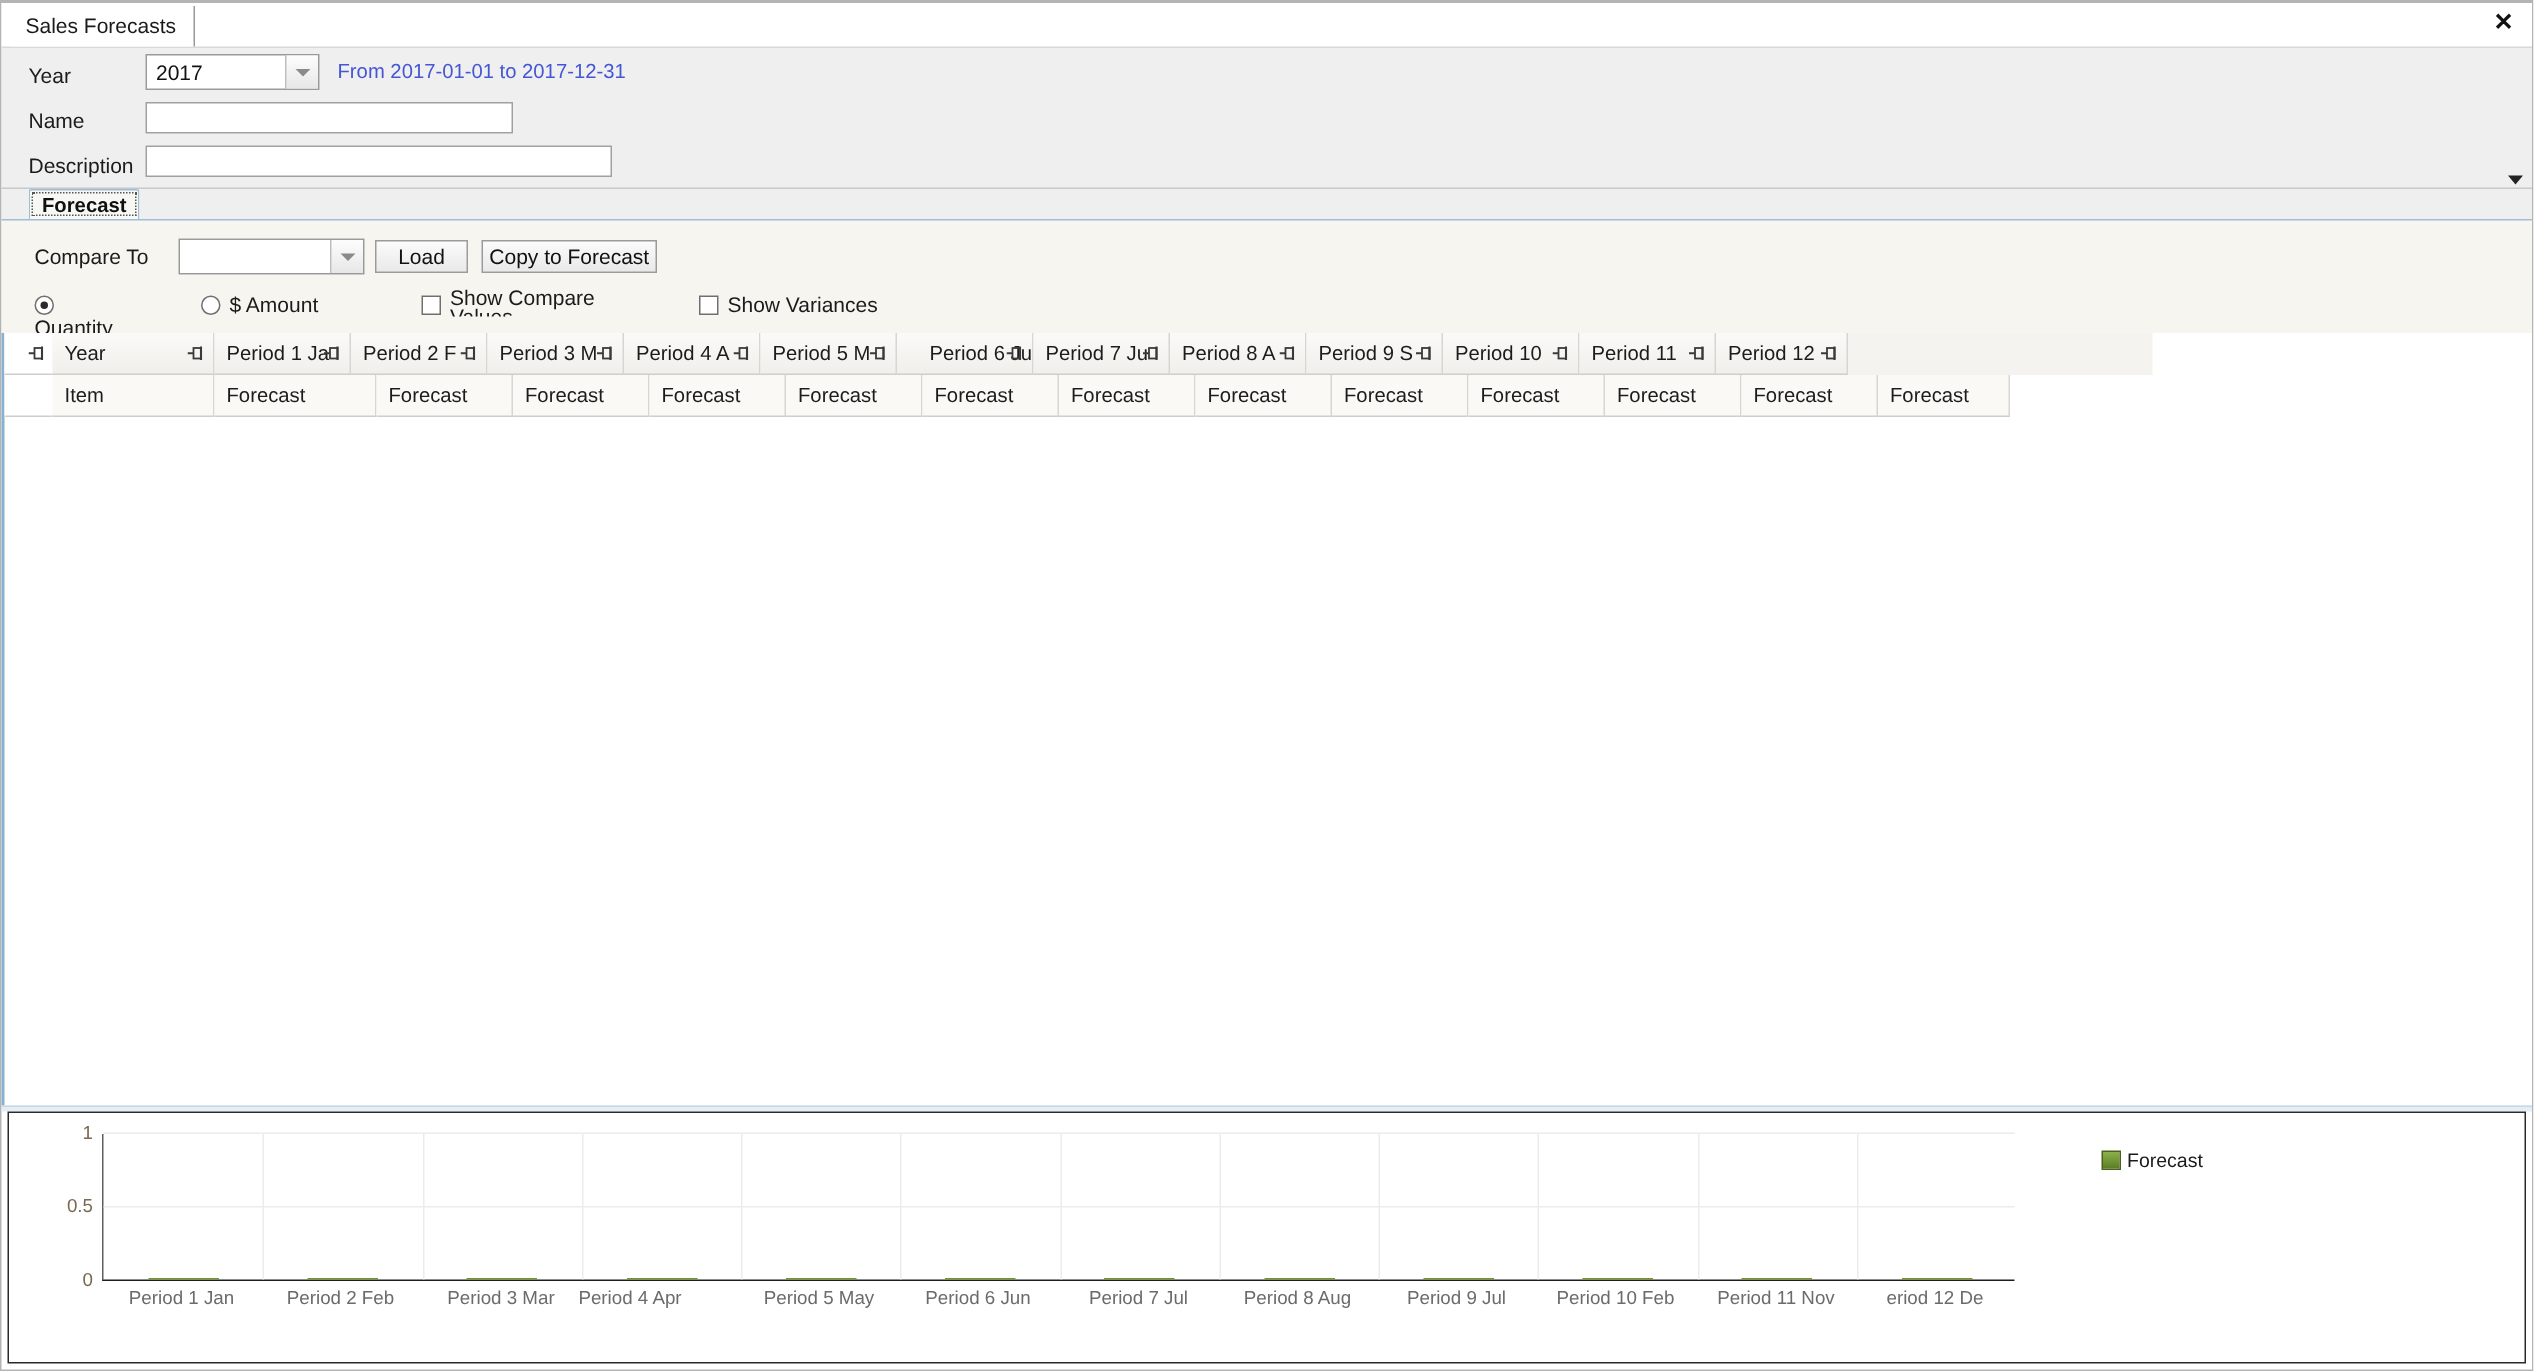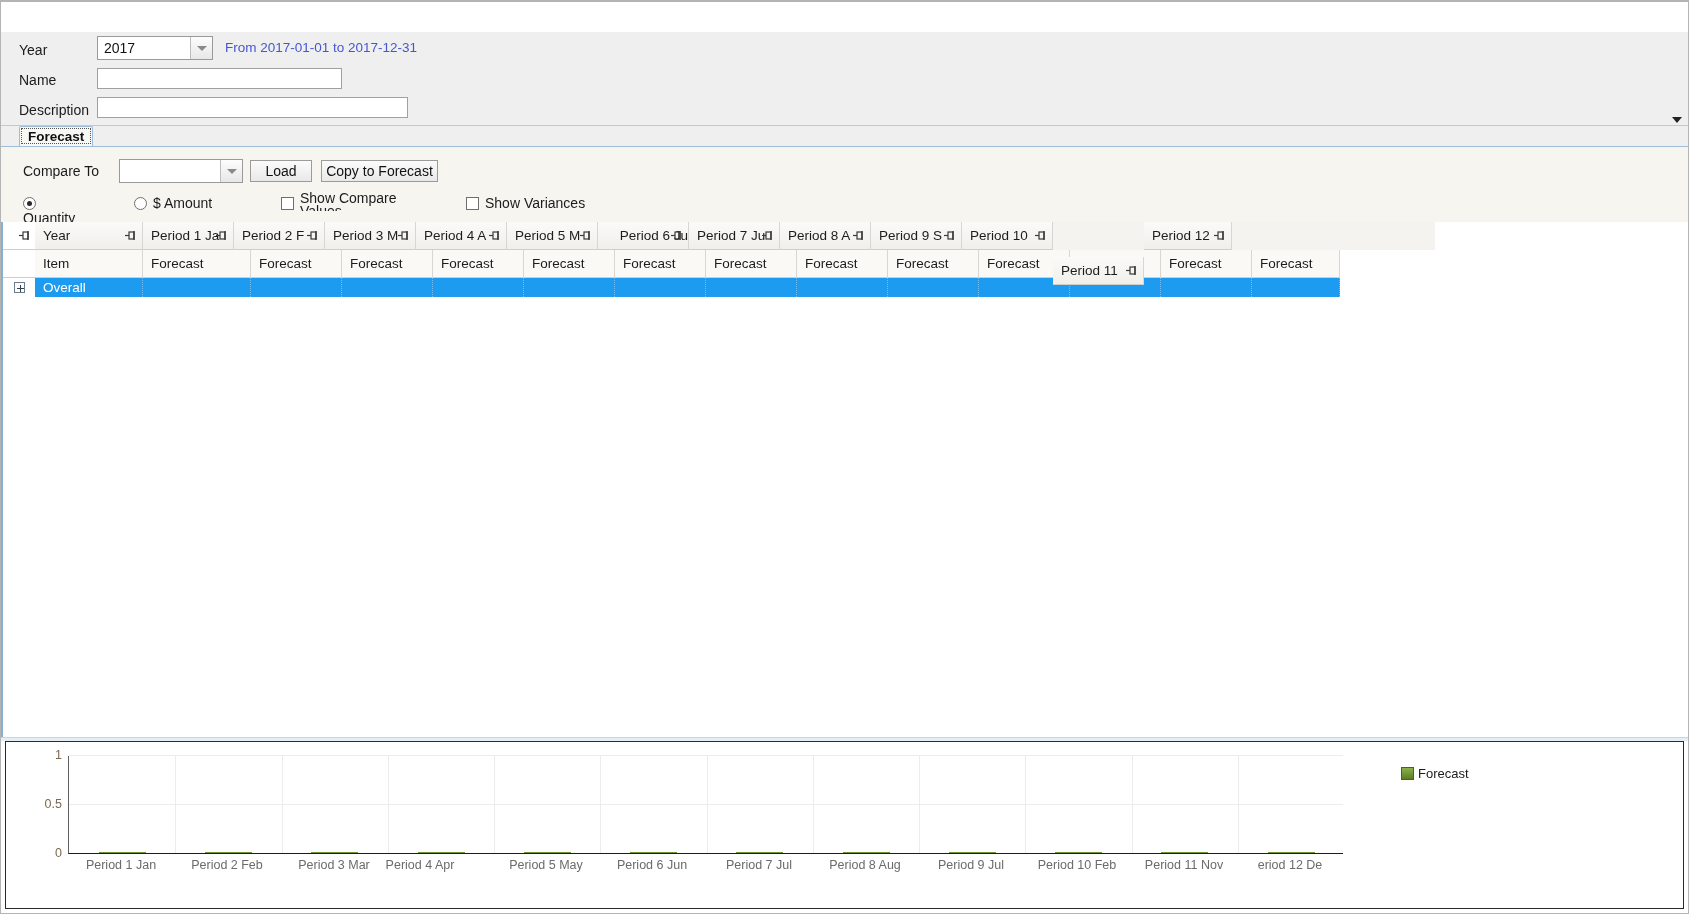--- a/index.html
+++ b/index.html
@@ -290,20 +290,26 @@
     background: linear-gradient(#8bb14a,#5c7c26);
     border: 1px solid #4a631c;
     margin-right: 4px;
   }
 </style>
 </head>
 <body>
 
 <div id="app">
 
+  <div class="doc-tabstrip">
+    <div class="doc-tab">
+      <span>Sales Forecasts</span>
+    </div>
+    <div class="close-x">✕</div>
+  </div>
 
   <div class="form-panel">
     <div class="fld-label lbl-year">Year</div>
     <div class="combo combo-year">
       <div class="cv">2017</div>
       <div class="cbtn">
           <span class="chev"></span>
         </div>
     </div>
     <div class="daterange">From 2017-01-01 to 2017-12-31</div>
@@ -448,21 +454,21 @@
               </svg></span>
           </div>
           <div class="hdr-cell" style="width: 91px;">
             <span>Period 10</span>
             <span class="pin"><svg width="12" height="12" viewBox="0 0 12 12">
                 <rect x="4" y="2" width="5" height="7" fill="none" stroke="#3a3a3a" stroke-width="1.2"></rect>
                 <line x1="0" y1="5.5" x2="4" y2="5.5" stroke="#3a3a3a" stroke-width="1.2"></line>
                 <line x1="9" y1="1" x2="9" y2="10" stroke="#3a3a3a" stroke-width="1.4"></line>
               </svg></span>
           </div>
-          <div class="hdr-cell" style="width: 91px; margin-top: 35px;">
+          <div class="hdr-cell" style="width: 91px;">
             <span>Period 11</span>
             <span class="pin"><svg width="12" height="12" viewBox="0 0 12 12">
                 <rect x="4" y="2" width="5" height="7" fill="none" stroke="#3a3a3a" stroke-width="1.2"></rect>
                 <line x1="0" y1="5.5" x2="4" y2="5.5" stroke="#3a3a3a" stroke-width="1.2"></line>
                 <line x1="9" y1="1" x2="9" y2="10" stroke="#3a3a3a" stroke-width="1.4"></line>
               </svg></span>
           </div>
           <div class="hdr-cell" style="width: 88px;">
             <span>Period 12</span>
             <span class="pin"><svg width="12" height="12" viewBox="0 0 12 12">
@@ -481,41 +487,20 @@
           <div class="sub-cell" style="width: 91px;">Forecast</div>
           <div class="sub-cell" style="width: 91px;">Forecast</div>
           <div class="sub-cell" style="width: 91px;">Forecast</div>
           <div class="sub-cell" style="width: 91px;">Forecast</div>
           <div class="sub-cell" style="width: 91px;">Forecast</div>
           <div class="sub-cell" style="width: 91px;">Forecast</div>
           <div class="sub-cell" style="width: 91px;">Forecast</div>
           <div class="sub-cell" style="width: 91px;">Forecast</div>
           <div class="sub-cell" style="width: 91px;">Forecast</div>
           <div class="sub-cell" style="width: 88px;">Forecast</div>
-        </div>
-      <div id="dataRows">
-          <div class="grid-row data-row">
-            <div class="expander-cell">
-              <span class="expander"></span>
-            </div>
-            <div class="data-cell first" style="width: 108px; background: rgb(29, 155, 240);">Overall</div>
-            <div class="data-cell" style="width: 108px; background: rgb(29, 155, 240);"></div>
-            <div class="data-cell" style="width: 91px; background: rgb(29, 155, 240);"></div>
-            <div class="data-cell" style="width: 91px; background: rgb(29, 155, 240);"></div>
-            <div class="data-cell" style="width: 91px; background: rgb(29, 155, 240);"></div>
-            <div class="data-cell" style="width: 91px; background: rgb(29, 155, 240);"></div>
-            <div class="data-cell" style="width: 91px; background: rgb(29, 155, 240);"></div>
-            <div class="data-cell" style="width: 91px; background: rgb(29, 155, 240);"></div>
-            <div class="data-cell" style="width: 91px; background: rgb(29, 155, 240);"></div>
-            <div class="data-cell" style="width: 91px; background: rgb(29, 155, 240);"></div>
-            <div class="data-cell" style="width: 91px; background: rgb(29, 155, 240);"></div>
-            <div class="data-cell" style="width: 91px; background: rgb(29, 155, 240);"></div>
-            <div class="data-cell" style="width: 91px; background: rgb(29, 155, 240);"></div>
-            <div class="data-cell" style="width: 88px; background: rgb(29, 155, 240);"></div>
-          </div>
         </div>
     </div>
   </div>
 
   <div class="splitter"></div>
 
   <div class="chart-panel">
     <div id="yLabels">
         <div class="ylab" style="left: 4px; top: 104px;">0</div>
         <div class="ylab" style="left: 4px; top: 55px;">0.5</div>

